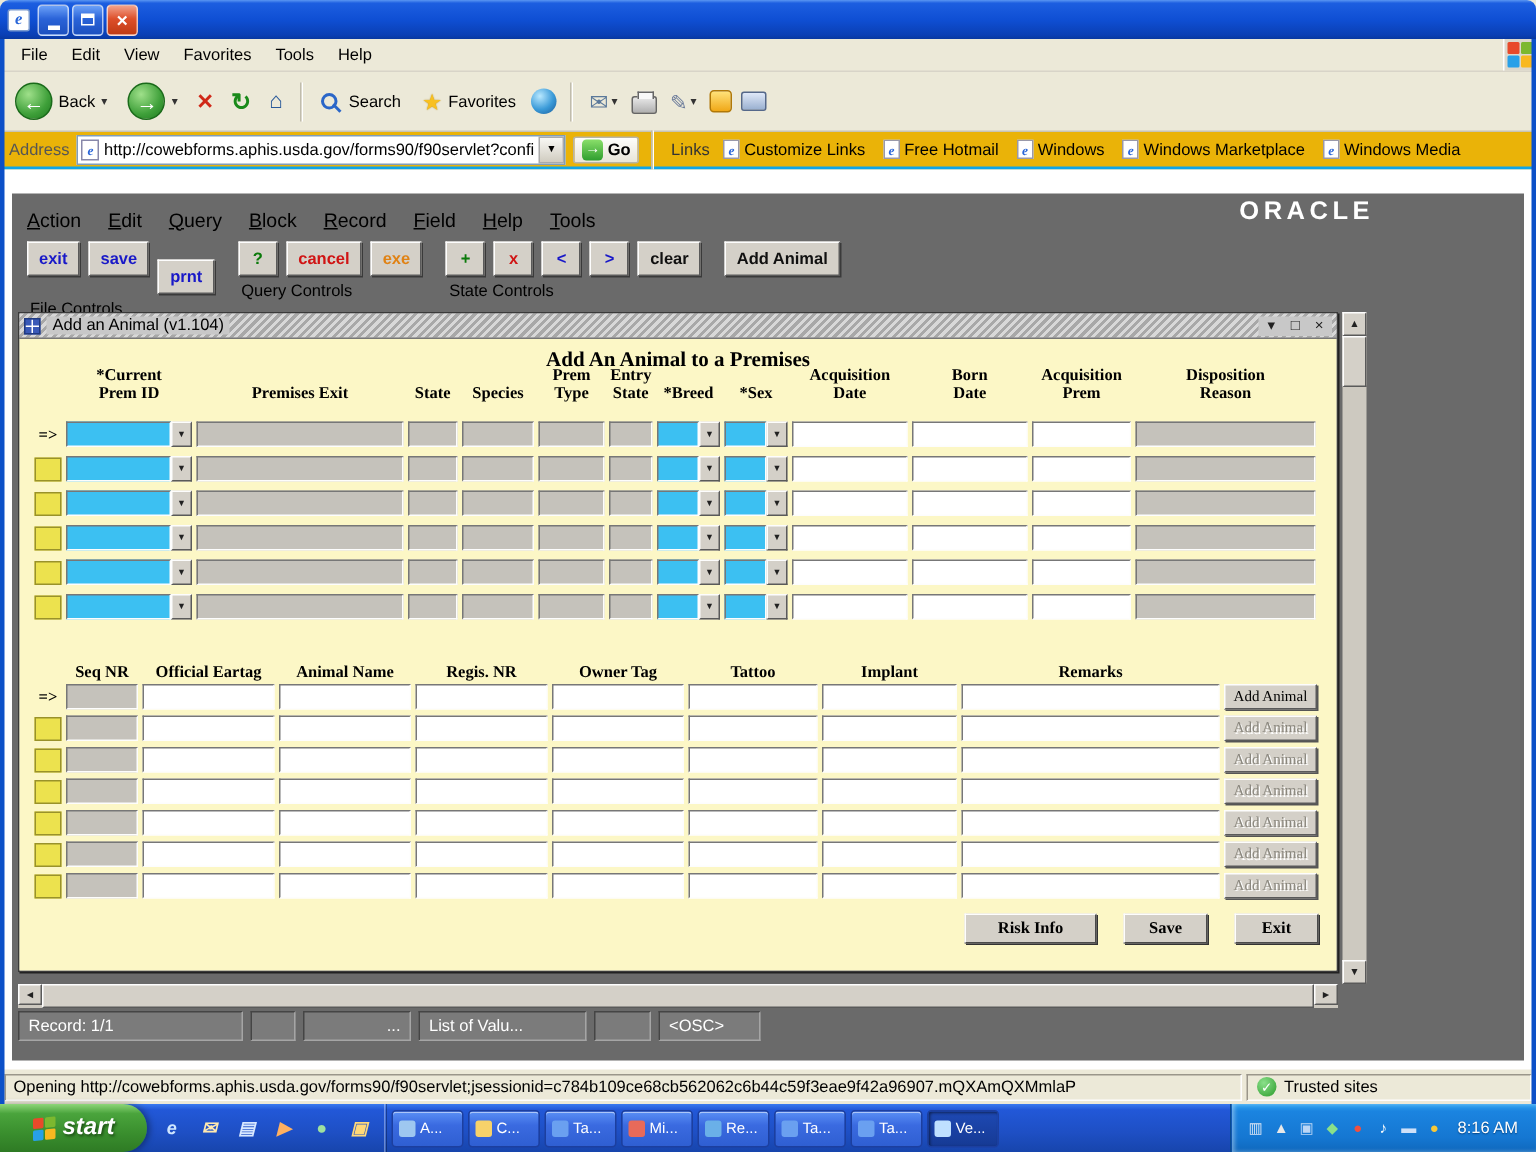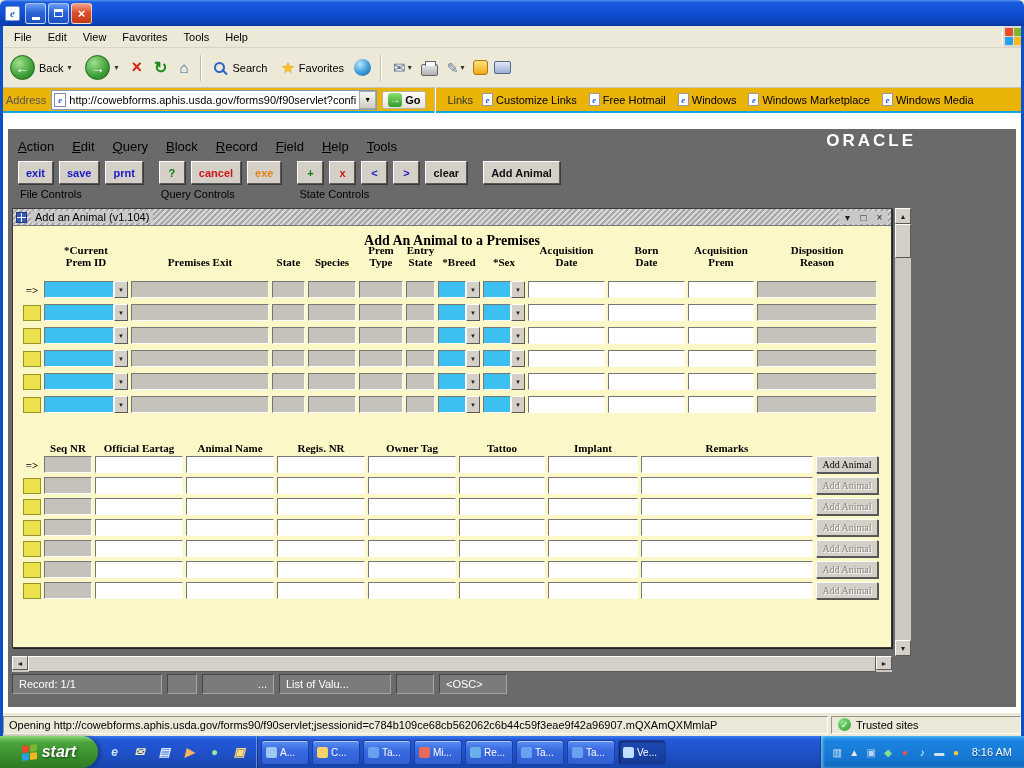--- a/index.html
+++ b/index.html
@@ -314,21 +314,21 @@
             <span class="omenu-item">Tools</span>
           </span>
       </div>
       <span class="ologo">ORACLE</span>
 
       <div class="otoolbar">
           <div class="tb-group">
             <div class="tb-row">
               <button class="tb-btn" style="color: rgb(24, 24, 200);">exit</button>
               <button class="tb-btn" style="color: rgb(24, 24, 200);">save</button>
-              <button class="tb-btn" style="color: rgb(24, 24, 200);">prnt</button>
+              <button class="tb-btn" style="color: rgb(24, 24, 200); margin-top: 12px;">prnt</button>
             </div>
             <div class="tb-group-label">File Controls</div>
           </div>
           <div class="tb-group">
             <div class="tb-row">
               <button class="tb-btn" style="color: rgb(10, 122, 10);">?</button>
               <button class="tb-btn" style="color: rgb(208, 20, 20);">cancel</button>
               <button class="tb-btn" style="color: rgb(224, 130, 20);">exe</button>
             </div>
             <div class="tb-group-label">Query Controls</div>
@@ -870,20 +870,25 @@
                 </div>
                 <div class="colcell col2-implant">
                   <div class="field txt"></div>
                 </div>
                 <div class="colcell col2-remarks">
                   <div class="field txt"></div>
                 </div>
                 <button class="rowbtn off">Add Animal</button>
               </div>
             </div>
+          <div class="footer">
+              <button class="fbtn fbtn-risk-info">Risk Info</button>
+              <button class="fbtn fbtn-save">Save</button>
+              <button class="fbtn fbtn-exit">Exit</button>
+            </div>
         </div>
       </div>
 
       <div class="vscroll">
         <span class="sbtn">▲</span>
         <span class="sthumb"></span>
         <span class="sbtn down">▼</span>
       </div>
       <div class="hscroll">
         <span class="sbtn">◄</span>

